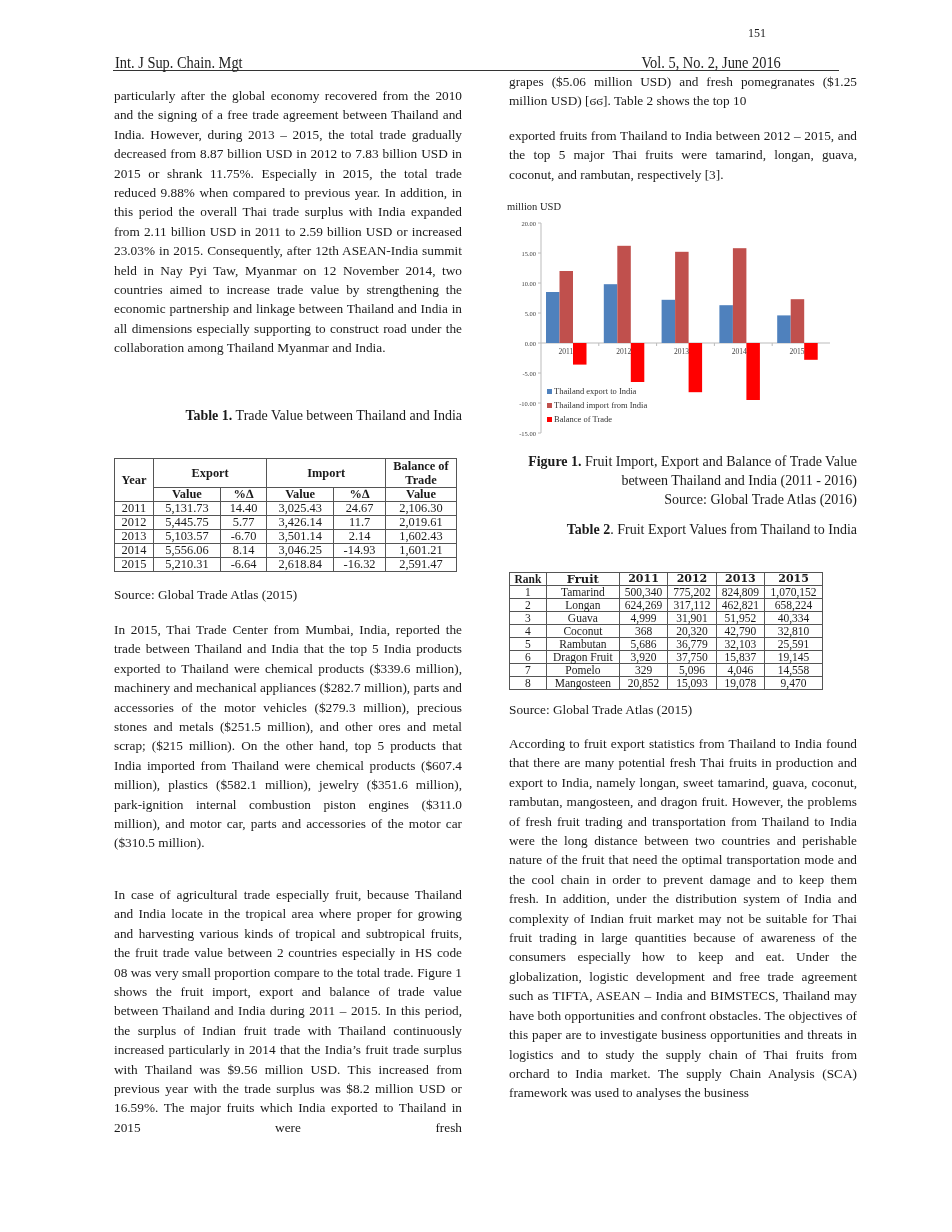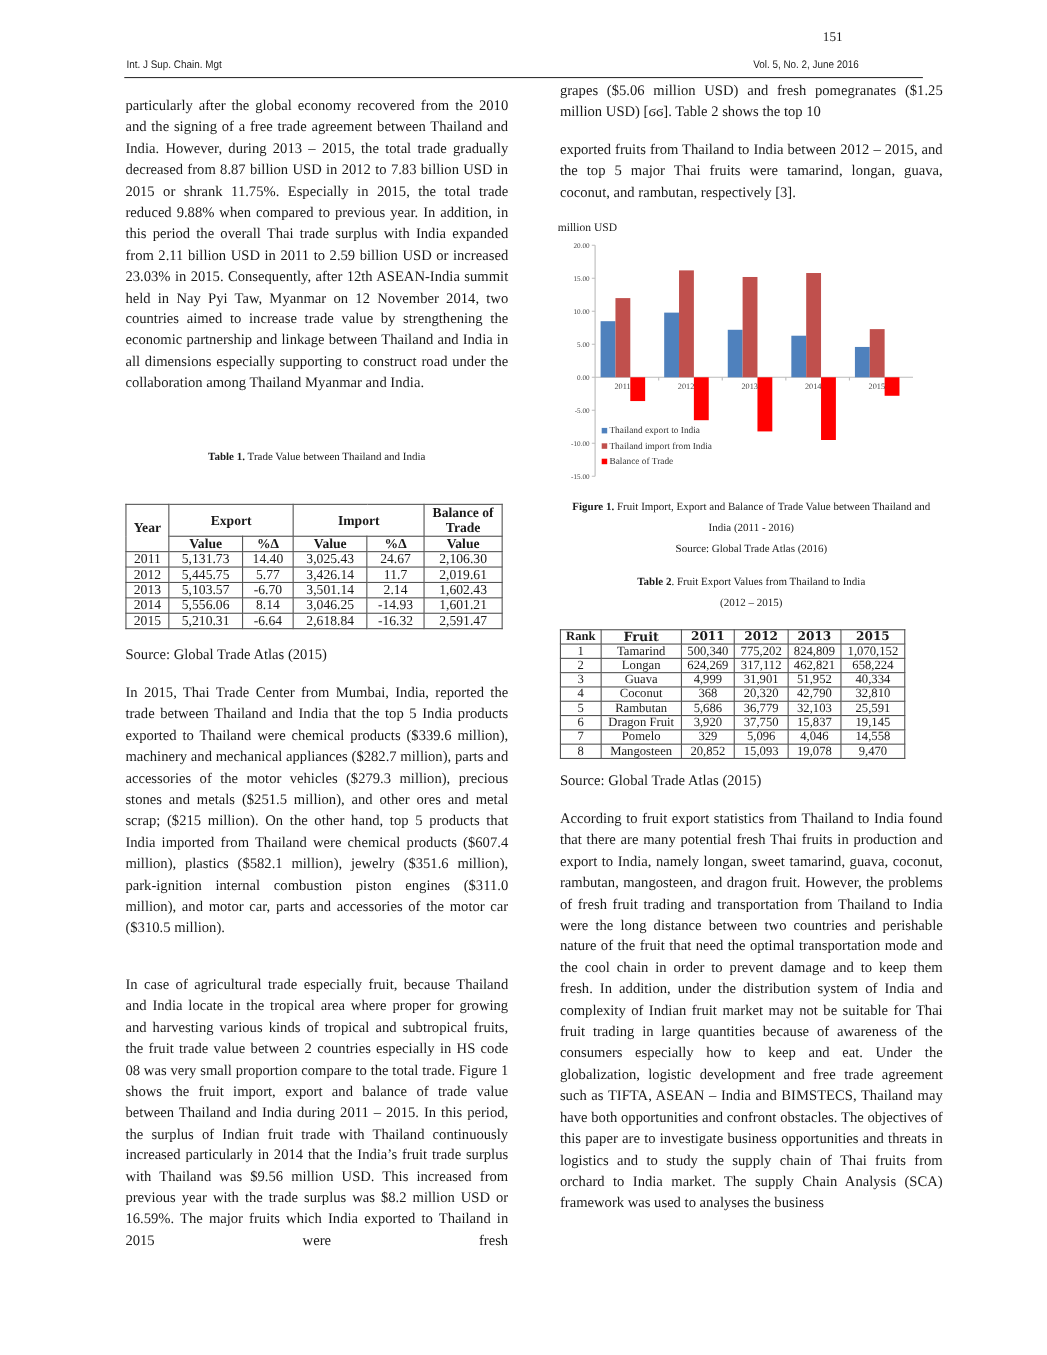--- a/index.html
+++ b/index.html
@@ -1,25 +1,25 @@
 <!DOCTYPE html>
 <html><head>
 <meta charset="utf-8">
 <style>
   html, body { margin: 0; padding: 0; background: #fff; }
   body { width: 952px; height: 1232px; position: relative; overflow: hidden; font-family: "Liberation Serif", serif; color: #1a1a1a; }
   .page-num { position: absolute; top: 26px; left: 748px; width: 40px; font-size: 12px; }
-  .run-head { position: absolute; top: 52px; left: 113px; width: 726px; height: 18px; border-bottom: 1.5px solid #333; font-family: Liberation Sans, sans-serif; font-size: 10px; color: #222; text-align: right; }
+  .run-head { position: absolute; top: 52px; left: 113px; width: 726px; height: 18px; border-bottom: 1.5px solid #333; font-family: Liberation Serif, serif; font-size: 16px; color: #222; text-align: right; }
   .run-head .l { position: absolute; left: 2px; top: 2px; transform: scaleX(0.9); transform-origin: left; }
   .run-head .r { position: absolute; right: 58px; top: 2px; transform: scaleX(0.9); transform-origin: right; }
   .col { position: absolute; width: 348px; font-size: 13.3px; line-height: 19.4px; }
   .col p { margin: 0; text-align: justify; }
   .left { left: 114px; }
   .right { left: 509px; }
-  .caption { text-align: center; font-size: 10px; line-height: 19px; }
+  .caption { text-align: right; font-size: 14px; line-height: 19px; }
   .caption b { font-weight: bold; }
   table.t { border-collapse: collapse; font-size: 12.4px; line-height: 13px; }
   table.t td, table.t th { border: 1px solid #555; padding: 0 3px; text-align: center; }
   table.t th { font-weight: bold; }
   .src { font-size: 13.3px; }
   #chart-svg text { font-family: "Liberation Serif", serif; }
 </style>
 </head>
 <body>
 
@@ -166,21 +166,20 @@
     <text x="49" y="227" font-size="8.5" fill="#333">Balance of Trade</text>
   </svg>
 
 <div class="col right caption" style="top:452px;">
   <div><b>Figure 1.</b><span> Fruit Import, Export and Balance of Trade Value between Thailand and India (2011 - 2016)</span></div>
   <div>Source: Global Trade Atlas (2016)</div>
 </div>
 
 <div class="col right caption" style="top:520px;">
   <div><b>Table 2</b><span>. Fruit Export Values from Thailand to India</span></div>
-  <div>(2012 – 2015)</div>
 </div>
 
 <table class="t" id="table2" style="position:absolute; left:509px; top:572px; width:314px; font-size:11.5px; line-height:12px;">
   <thead>
       <tr id="t2head">
         <th>Rank</th>
         <th style="font-family: &quot;DejaVu Serif&quot;, serif;">Fruit</th>
         <th style="font-family: &quot;DejaVu Serif&quot;, serif; font-size: 11px;">2011</th>
         <th style="font-family: &quot;DejaVu Serif&quot;, serif; font-size: 11px;">2012</th>
         <th style="font-family: &quot;DejaVu Serif&quot;, serif; font-size: 11px;">2013</th>

